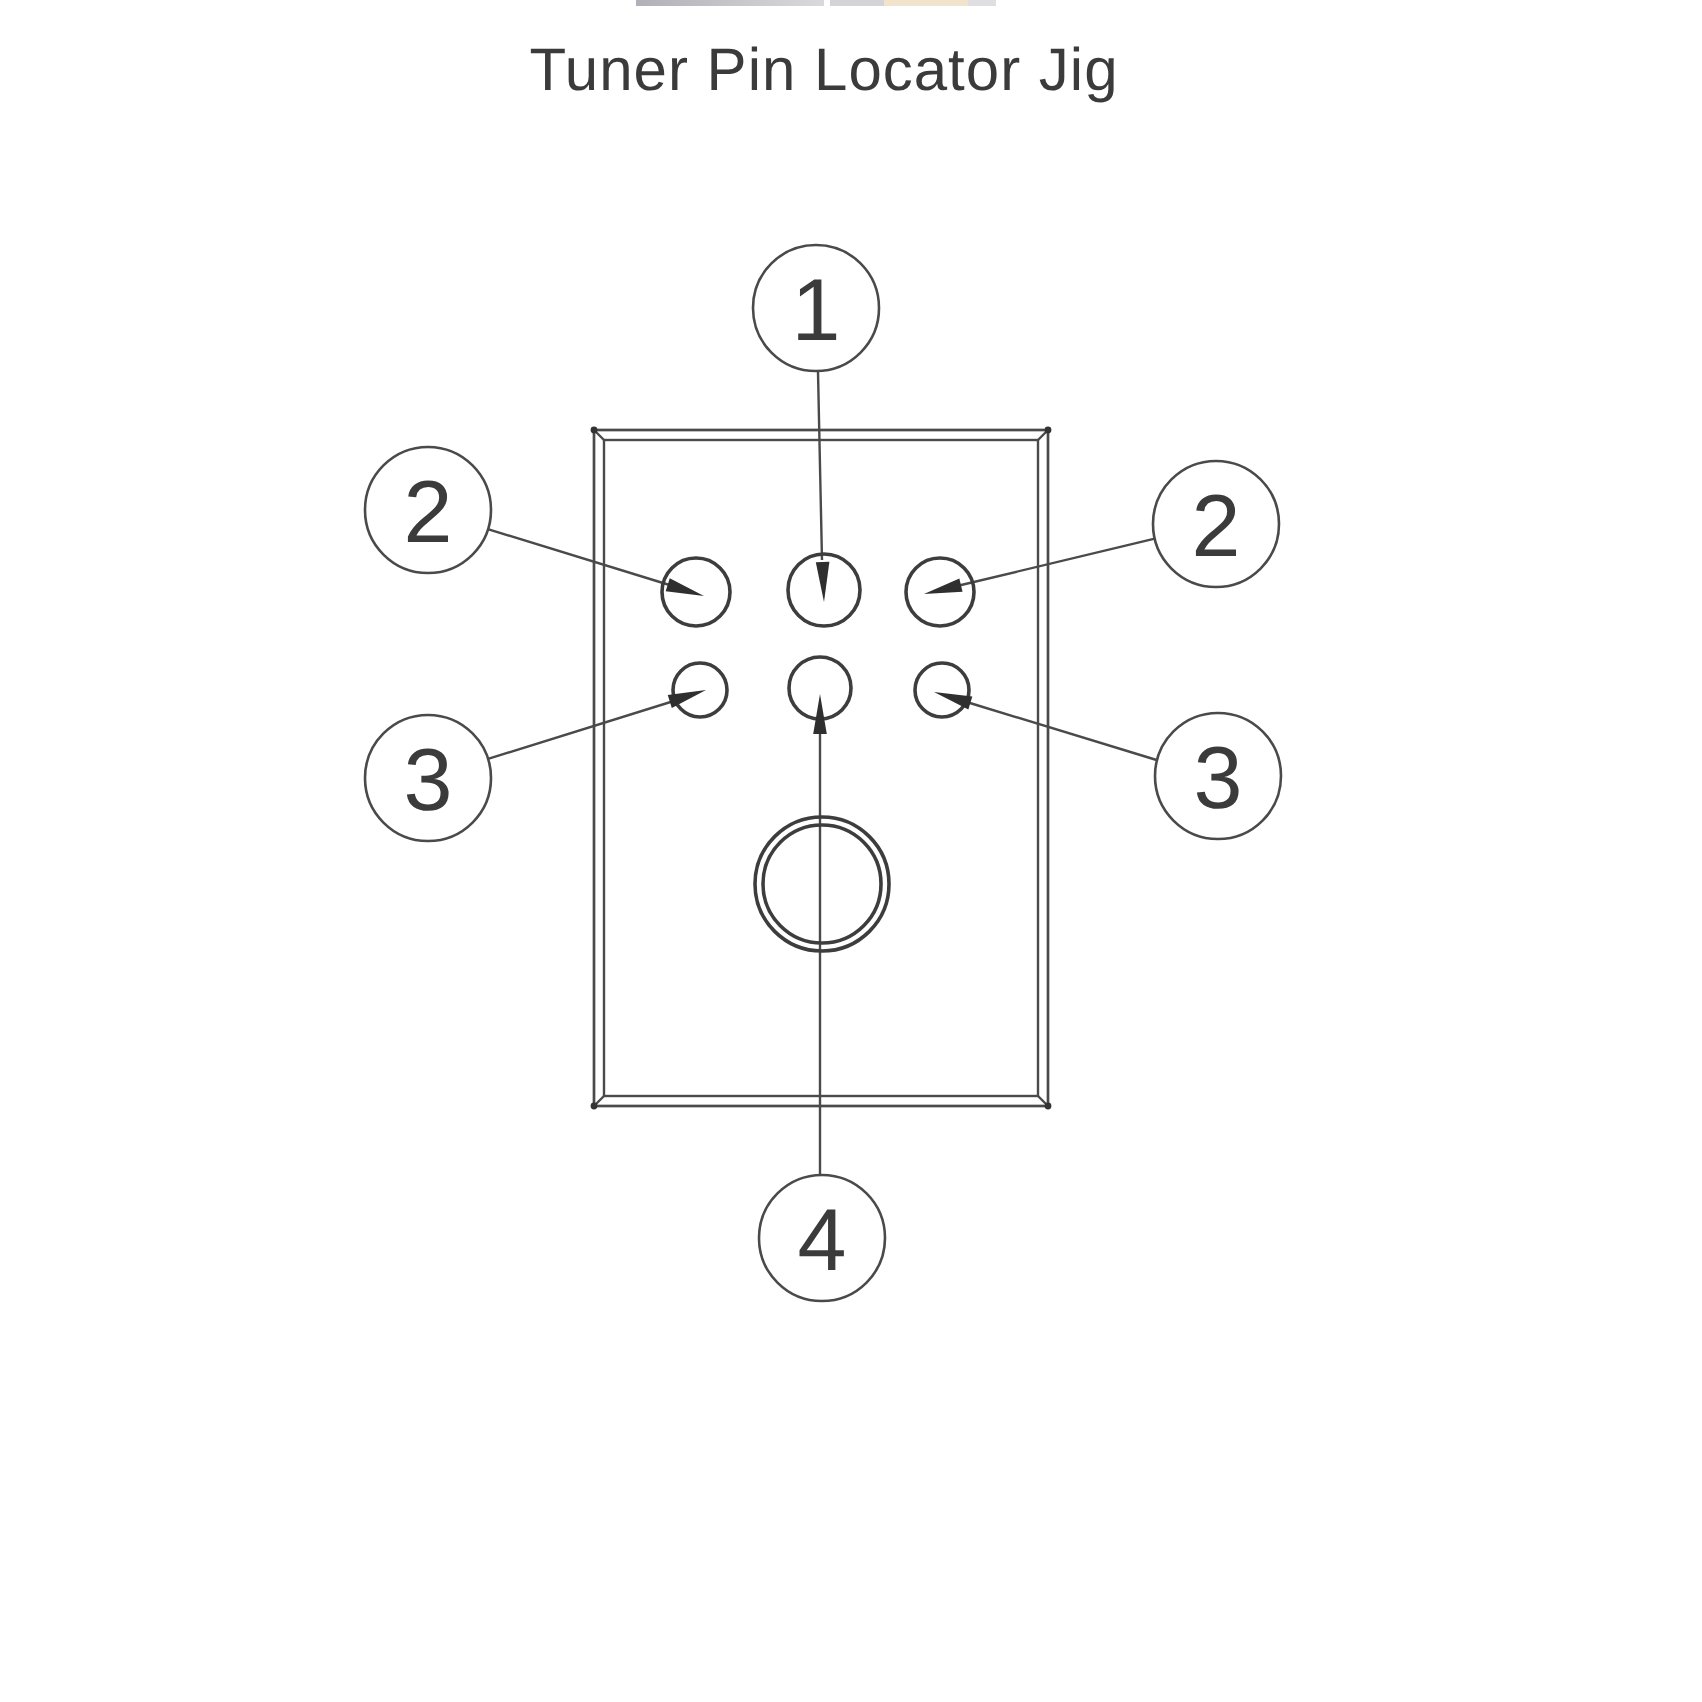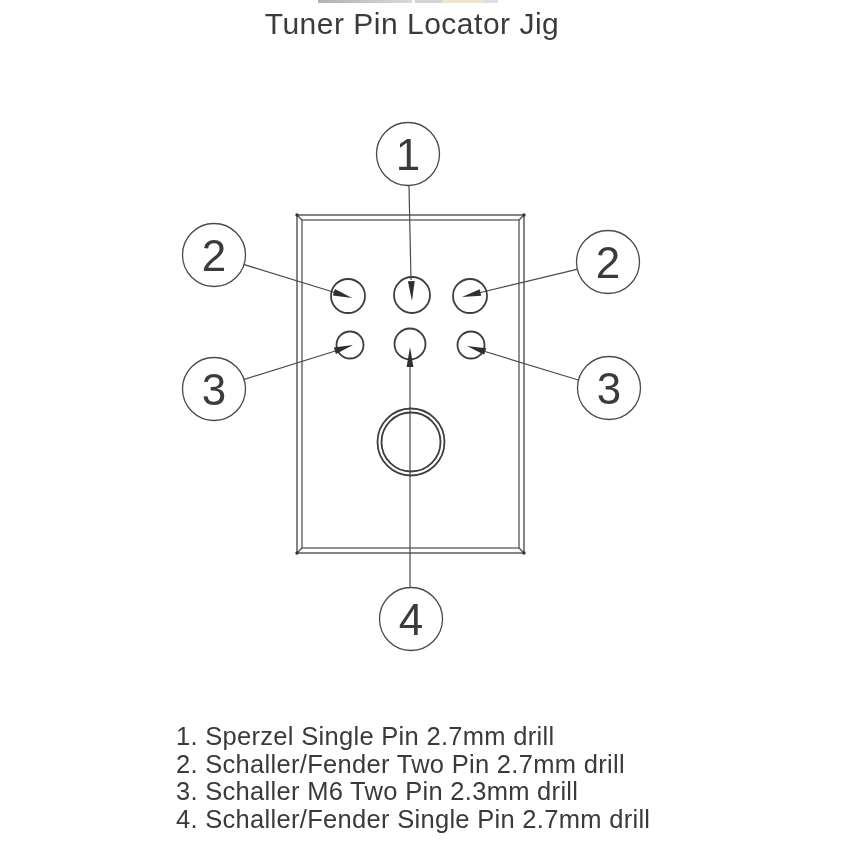--- a/index.html
+++ b/index.html
@@ -16,21 +16,21 @@
   .logo-remnant { position: absolute; top: 0; left: 0; width: 851px; height: 3px; }
   .logo-seg { position: absolute; top: 0; height: 3px; }
   .seg-a { left: 318px; width: 94px; background: linear-gradient(to right, #b0b0b6, #d9d9dd); }
   .seg-b { left: 415px; width: 27px; background: #d3d3d8; }
   .seg-c { left: 442px; width: 42px; background: #f2e3cc; }
   .seg-d { left: 484px; width: 14px; background: #dfdfe2; }
 
   
   .page-title {
     position: absolute;
-    top: 7px; left: 0; width: 824px;
+    top: 19px; left: 0; width: 824px;
     text-align: center;
     font-size: 30px;
     font-weight: 400;
     letter-spacing: 0.5px;
     color: #3b3b3b;
   }
 
   
   svg.drawing { position: absolute; top: 0; left: 0; }
   .thin-line   { stroke: #4a4a4a; stroke-width: 1.2; fill: none; }
@@ -144,20 +144,14 @@
       <text class="balloon-txt" x="214" y="405">3</text>
 
       <circle class="balloon-c" cx="609" cy="388" r="31.5"></circle>
       <text class="balloon-txt" x="609" y="404">3</text>
 
       <circle class="balloon-c" cx="411" cy="619" r="31.5"></circle>
       <text class="balloon-txt" x="411" y="635">4</text>
     </g>
   </svg>
 
-  <div class="legend">
-    <div>1. Sperzel Single Pin 2.7mm drill</div>
-    <div>2. Schaller/Fender Two Pin 2.7mm drill</div>
-    <div>3. Schaller M6 Two Pin 2.3mm drill</div>
-    <div>4. Schaller/Fender Single Pin 2.7mm drill</div>
-  </div>
 
 </div>
 
 </body></html>

